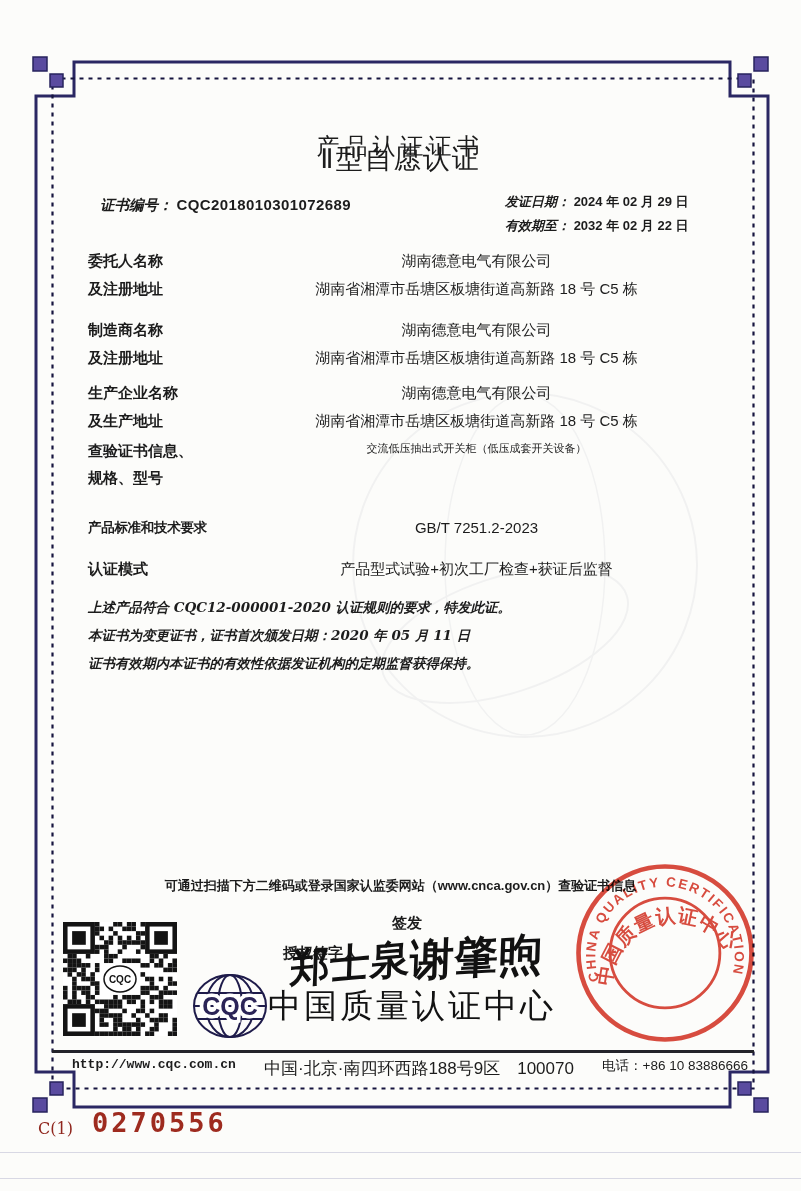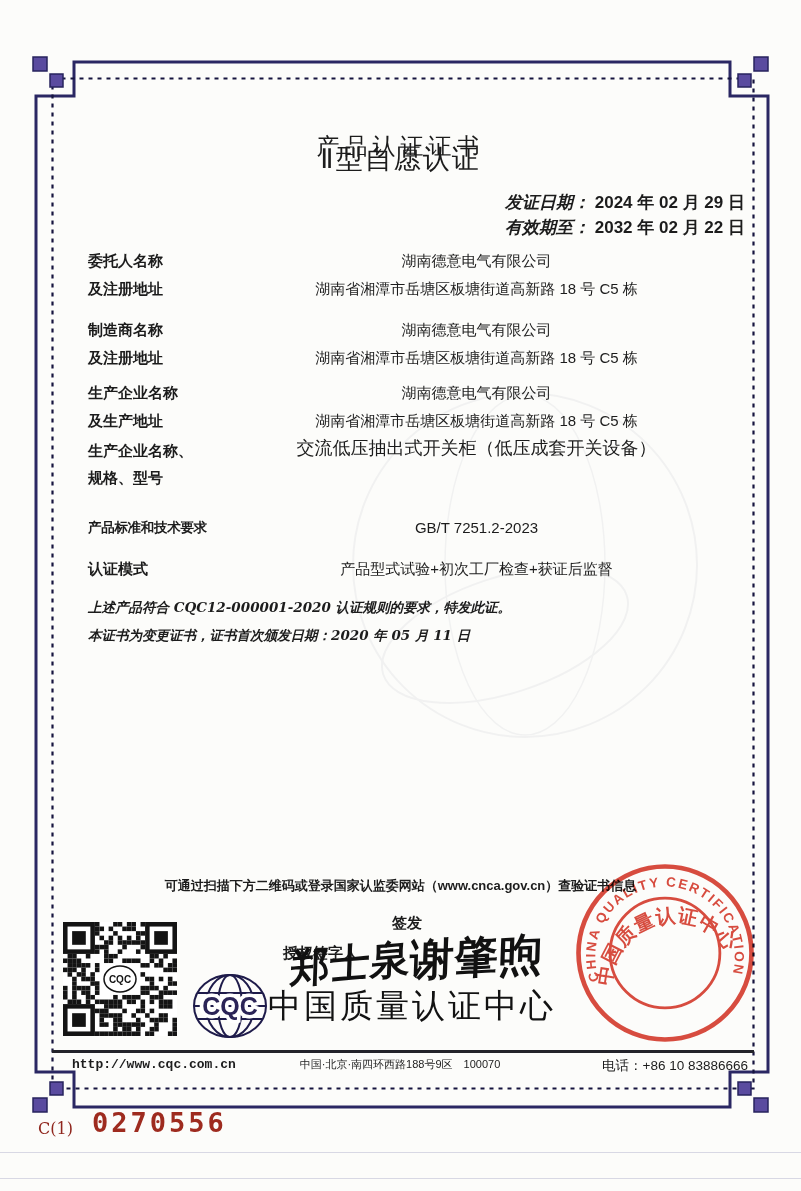--- a/index.html
+++ b/index.html
@@ -7,39 +7,39 @@
          font-family:"Liberation Sans",sans-serif;color:#1c1c1c;}
   svg{display:block;}
   .abs{position:absolute;}
   .center{left:0;width:100%;text-align:center;}
   .title{top:99px;font-size:23px;font-weight:normal;letter-spacing:5px;margin-top:32px;}
   .subtitle{top:141px;font-size:27px;letter-spacing:2px;font-weight:500;}
   .kai{font-family:"DejaVu Serif",serif;font-style:italic;font-weight:bold;}
   .certno{left:100px;top:196px;font-size:14.5px;}
   .certno .v{font-family:"Liberation Sans",sans-serif;font-style:normal;font-weight:bold;
              font-size:15px;letter-spacing:.4px;}
-  .dates{left:505px;top:190px;font-size:17px;line-height:24px;}
+  .dates{left:505px;top:190px;font-size:13px;line-height:24px;}
   .dates .v{font-family:"Liberation Sans",sans-serif;font-style:normal;font-weight:bold;}
   .field{position:absolute;left:88px;width:650px;display:flex;font-size:15px;line-height:28px;}
   .lbl{width:127px;flex-shrink:0;font-weight:bold;white-space:nowrap;}
   .val{flex:1;text-align:center;}
   .field-product .lbl{line-height:27px;}
-  .field-product .val{line-height:22.5px;font-size:18px;}
+  .field-product .val{line-height:22.5px;font-size:11px;}
   .lbl-long{font-size:13.5px;letter-spacing:-.3px;}
   .stmts{left:88px;top:593px;font-size:13.5px;line-height:28px;font-weight:600;
          font-family:"DejaVu Serif",serif;font-style:italic;}
   .verify{top:877px;font-size:13px;font-weight:600;}
   .sig-label{font-size:15px;font-weight:bold;}
   .sig{font-family:"DejaVu Serif",serif;font-weight:bold;transform:rotate(-5deg) skewX(-7deg);
        color:#111;}
   .org-name{left:268px;top:984px;font-size:33px;letter-spacing:3px;color:#121212;font-weight:500;}
   .rule{left:52px;top:1050px;width:702px;height:2.5px;background:#23232a;}
   .foot{top:1057px;font-size:13px;}
   .foot-web{left:72px;font-family:Liberation Mono, monospace;font-weight:bold;}
-  .foot-addr{left:400px;transform:translateX(-50%);font-size:11px;}
+  .foot-addr{left:419px;transform:translateX(-50%);font-size:17px;}
   .foot-tel{right:53px;font-size:13.5px;}
   .serial-prefix{left:38px;top:1119px;font-family:"DejaVu Serif",serif;font-size:16px;
                  color:#8f261d;}
   .serial-num{left:92px;top:1107px;font-family:"DejaVu Sans Mono",monospace;font-size:27px;
               font-weight:bold;letter-spacing:3px;color:#9e2b1f;text-align:right;}
   .stamp{left:572px;top:860px;mix-blend-mode:multiply;opacity:.9;}
   .paper-line{left:0;width:100%;height:1px;background:rgba(150,150,185,.35);}
 </style>
 </head>
 <body>
@@ -66,20 +66,24 @@
       <rect x="33" y="1098" width="14" height="14"></rect>
         <rect x="50" y="1082" width="13" height="13"></rect>
       <rect x="754" y="1098" width="14" height="14"></rect>
         <rect x="738" y="1082" width="13" height="13"></rect>
     </g>
   </svg>
 
   <div class="abs center title">产品认证证书</div>
   <div class="abs center subtitle">Ⅱ型自愿认证</div>
 
+  <div class="abs certno">
+    <span class="kai">证书编号：</span>
+    <span class="v">CQC2018010301072689</span>
+  </div>
 
   <div class="abs dates">
     <div>
       <span class="kai">发证日期：</span>
       <span class="v">2024 年 02 月 29 日</span>
     </div>
     <div>
       <span class="kai">有效期至：</span>
       <span class="v">2032 年 02 月 22 日</span>
     </div>
@@ -113,41 +117,42 @@
       <div>及生产地址</div>
     </div>
     <div class="val">
       <div>湖南德意电气有限公司</div>
       <div>湖南省湘潭市岳塘区板塘街道高新路 18 号 C5 栋</div>
     </div>
   </div>
 
   <div class="field field-product" style="top:437px">
     <div class="lbl">
-      <div>生产企业名称、</div>
+      <div>查验证书信息、</div>
       <div>规格、型号</div>
     </div>
     <div class="val">
       <div>交流低压抽出式开关柜（低压成套开关设备）</div>
     </div>
   </div>
 
   <div class="field" style="top:514px">
     <div class="lbl lbl-long">产品标准和技术要求</div>
     <div class="val">GB/T 7251.2-2023</div>
   </div>
 
   <div class="field" style="top:555px">
     <div class="lbl">认证模式</div>
     <div class="val">产品型式试验+初次工厂检查+获证后监督</div>
   </div>
 
   <div class="abs stmts">
     <div>上述产品符合 CQC12-000001-2020 认证规则的要求，特发此证。</div>
     <div>本证书为变更证书，证书首次颁发日期：2020 年 05 月 11 日</div>
+    <div>证书有效期内本证书的有效性依据发证机构的定期监督获得保持。</div>
   </div>
 
   <div class="abs center verify">可通过扫描下方二维码或登录国家认监委网站（www.cnca.gov.cn）查验证书信息</div>
 
   <svg id="qr-code" class="abs" style="left:63px;top:922px" width="114" height="114" viewBox="0 0 114 114">
       <rect x="0" y="0" width="114" height="114" fill="#ffffff"></rect>
       <rect x="31.919999999999998" y="0" width="4.56" height="4.56" fill="#141414"></rect>
       <rect x="50.16" y="0" width="4.56" height="4.56" fill="#141414"></rect>
       <rect x="54.72" y="0" width="4.56" height="4.56" fill="#141414"></rect>
       <rect x="63.839999999999996" y="0" width="4.56" height="4.56" fill="#141414"></rect>

